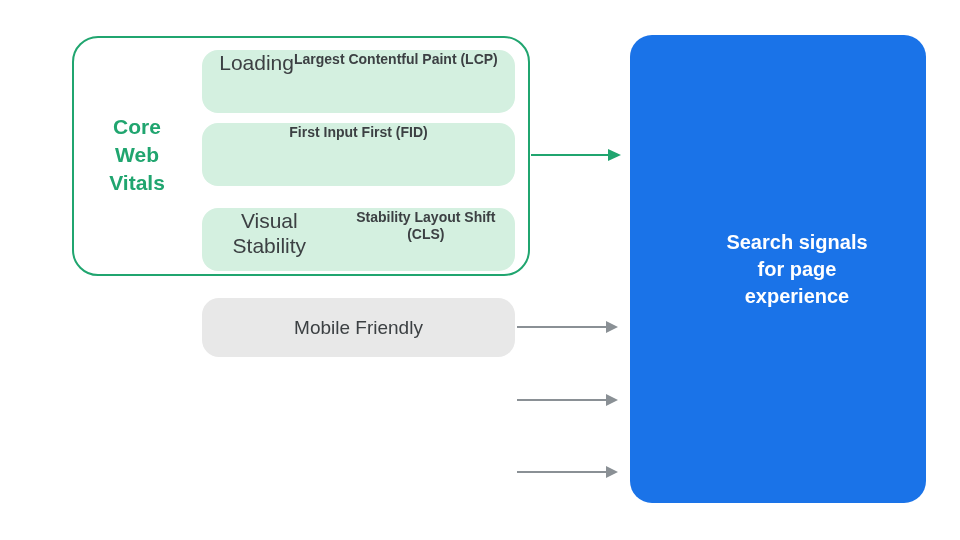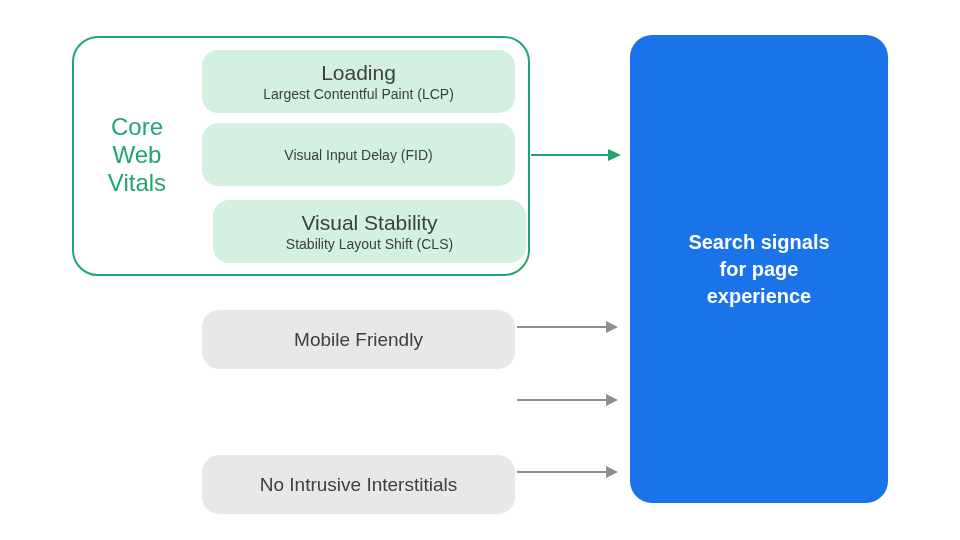--- a/index.html
+++ b/index.html
@@ -18,50 +18,50 @@
     -webkit-font-smoothing:antialiased;
   }
   
   .cwv-container{
     position:absolute;left:72px;top:36px;width:458px;height:240px;
     box-sizing:border-box;border:2px solid var(--green);border-radius:26px;
     background:var(--white);
   }
   .cwv-label{
     position:absolute;left:74px;top:113px;width:126px;
-    text-align:center;font-size:24px;font-weight:normal;line-height:28px;
+    text-align:center;font-size:21px;font-weight:bold;line-height:28px;
     color:var(--green);white-space:pre-line;
   }
   
   .vital-box{
     position:absolute;left:202px;width:313px;height:63px;
     background:var(--green-light);border-radius:16px;
-    display:flex;flex-direction:column;justify-content:center;
+    display:flex;flex-direction:row;justify-content:center;
     text-align:center;
   }
   .vital-box.v1{top:50px;}
   .vital-box.v2{top:123px;}
-  .vital-box.v3{top:200px;margin-left:11px;}
+  .vital-box.v3{top:208px;}
   .vital-title{font-size:21px;line-height:25px;color:var(--text-dark);font-weight:500;}
-  .vital-subtitle{font-size:14px;line-height:17px;color:var(--text-dark);margin-top:1px;}
+  .vital-subtitle{font-size:14px;line-height:17px;color:var(--text-dark);margin-top:1px;font-weight:bold;}
   
   .signal-box{
     position:absolute;left:202px;width:313px;height:59px;
     background:var(--gray-box);border-radius:17px;
     display:flex;align-items:center;justify-content:center;text-align:center;
-    font-size:19px;color:var(--text-dark);margin-top:12px;
+    font-size:19px;color:var(--text-dark);
   }
   .signal-box.s1{top:298px;}
   .signal-box.s2{top:370px;}
   .signal-box.s3{top:443px;}
   
   .result-box{
     position:absolute;left:630px;top:35px;width:258px;height:468px;
     background:var(--blue);border-radius:22px;
-    display:flex;align-items:center;justify-content:center;text-align:center;
+    display:flex;align-items:center;justify-content:center;text-align:center;padding-left:38px;
   }
   .result-label{
     color:var(--white);font-size:20px;font-weight:bold;line-height:27px;
     white-space:pre-line;
   }
   
   .arrow-line{position:absolute;height:2px;}
   .arrow-head{position:absolute;width:0;height:0;border-top:6px solid transparent;border-bottom:6px solid transparent;}
   .arrow-green .arrow-line{left:531px;top:154px;width:77px;background:var(--green);}
   .arrow-green .arrow-head{left:608px;top:149px;border-left:13px solid var(--green);}
@@ -81,36 +81,33 @@
   <div class="cwv-label">Core
 Web
 Vitals</div>
 
   <div class="vital-box v1">
     <div class="vital-title">Loading</div>
     <div class="vital-subtitle">Largest Contentful Paint (LCP)</div>
   </div>
 
   <div class="vital-box v2">
-    <div class="vital-subtitle">Visual Input Delay (FID)</div>
+    <div class="vital-subtitle">First Input First (FID)</div>
   </div>
 
   <div class="vital-box v3">
     <div class="vital-title">Visual Stability</div>
     <div class="vital-subtitle">Stability Layout Shift (CLS)</div>
   </div>
 
   <div class="signal-box s1">
     <span>Mobile Friendly</span>
   </div>
 
 
-  <div class="signal-box s3">
-    <span>No Intrusive Interstitials</span>
-  </div>
 
   <div class="result-box">
     <div class="result-label">Search signals
 for page
 experience</div>
   </div>
 
   <div class="arrow-green">
     <div class="arrow-line"></div>
     <div class="arrow-head"></div>

